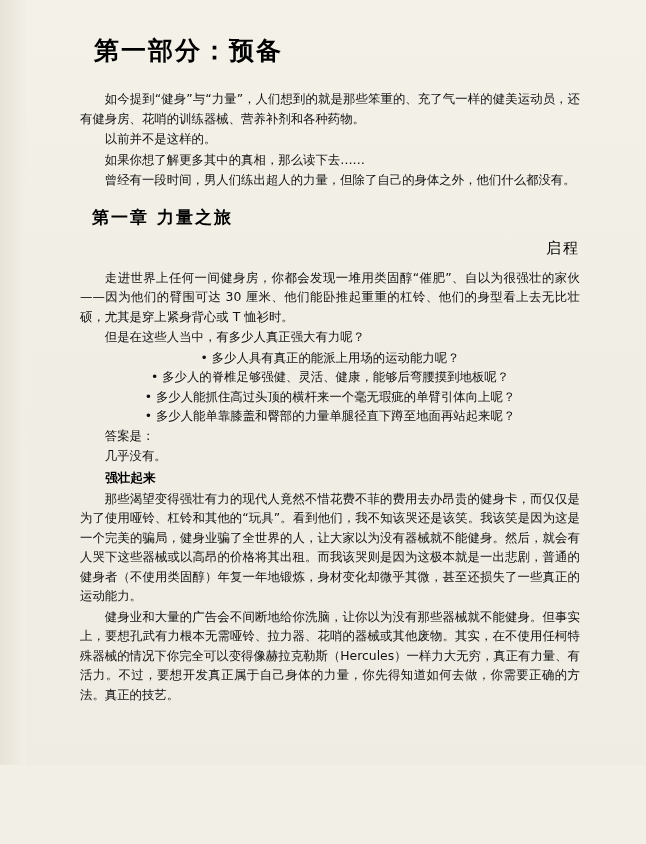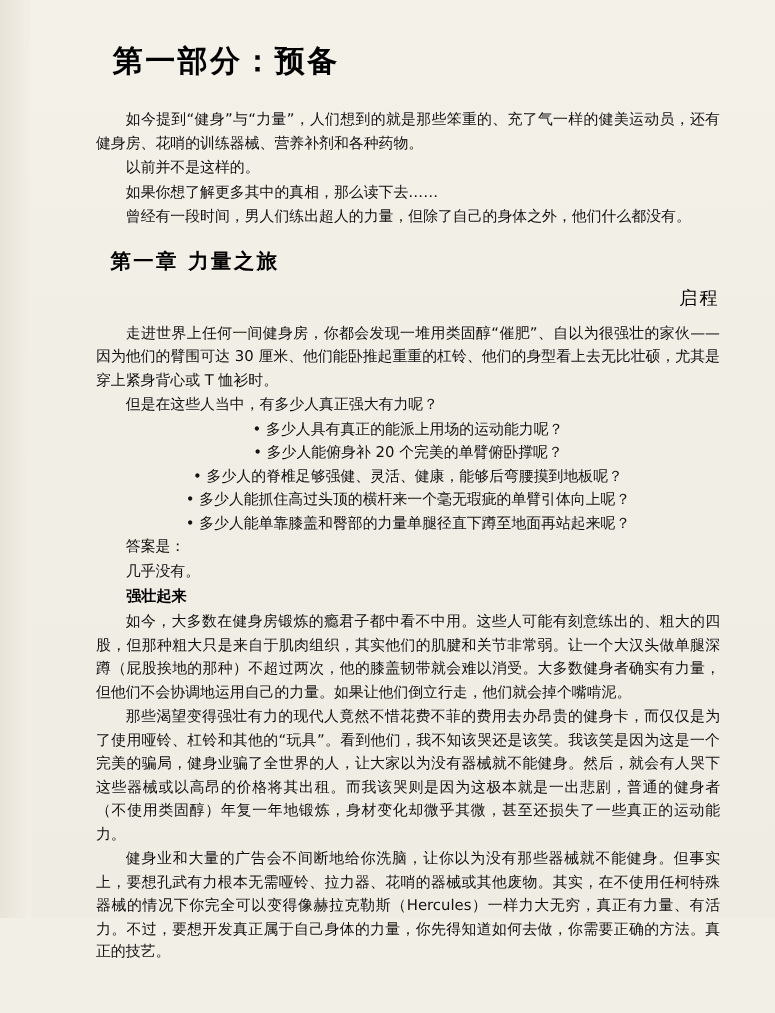--- a/index.html
+++ b/index.html
@@ -13,21 +13,21 @@
     font-family: "DejaVu Sans", "Liberation Sans", sans-serif;
     color: #111111;
     overflow: hidden;
   }
   .page {
     position: relative;
     width: 646px;
     height: 765px;
     background: linear-gradient(180deg, #f4f1e9 0%, #f1eee5 40%, #efece3 100%);
     box-sizing: border-box;
-    padding: 22px 46px 20px 80px;
+    padding: 22px 66px 20px 80px;
   }
   .page::before {
     content: "";
     position: absolute;
     left: 0; top: 0; bottom: 0;
     width: 26px;
     background: linear-gradient(90deg, #e7e3d8 0%, #f2efe6 100%);
     pointer-events: none;
   }
   h1.part-title {
@@ -99,28 +99,26 @@
 
   <h2 class="chapter-title">第一章  力量之旅</h2>
 
   <h3 class="section-title">启程</h3>
 
   <div class="body-block">
     <p class="para">走进世界上任何一间健身房，你都会发现一堆用类固醇“催肥”、自以为很强壮的家伙——因为他们的臂围可达 30 厘米、他们能卧推起重重的杠铃、他们的身型看上去无比壮硕，尤其是穿上紧身背心或 T 恤衫时。</p>
     <p class="para">但是在这些人当中，有多少人真正强大有力呢？</p>
 
     <p class="bullet">• 多少人具有真正的能派上用场的运动能力呢？</p>
-    <p class="bullet">• 多少人能俯身补 20 个完美的单臂俯卧撑呢？</p>
     <p class="bullet">• 多少人的脊椎足够强健、灵活、健康，能够后弯腰摸到地板呢？</p>
     <p class="bullet">• 多少人能抓住高过头顶的横杆来一个毫无瑕疵的单臂引体向上呢？</p>
     <p class="bullet">• 多少人能单靠膝盖和臀部的力量单腿径直下蹲至地面再站起来呢？</p>
 
     <p class="para">答案是：</p>
     <p class="para">几乎没有。</p>
 
     <p class="subhead">强壮起来</p>
 
-    <p class="para">如今，大多数在健身房锻炼的瘾君子都中看不中用。这些人可能有刻意练出的、粗大的四股，但那种粗大只是来自于肌肉组织，其实他们的肌腱和关节非常弱。让一个大汉头做单腿深蹲（屁股挨地的那种）不超过两次，他的膝盖韧带就会难以消受。大多数健身者确实有力量，但他们不会协调地运用自己的力量。如果让他们倒立行走，他们就会掉个嘴啃泥。</p>
     <p class="para">那些渴望变得强壮有力的现代人竟然不惜花费不菲的费用去办昂贵的健身卡，而仅仅是为了使用哑铃、杠铃和其他的“玩具”。看到他们，我不知该哭还是该笑。我该笑是因为这是一个完美的骗局，健身业骗了全世界的人，让大家以为没有器械就不能健身。然后，就会有人哭下这些器械或以高昂的价格将其出租。而我该哭则是因为这极本就是一出悲剧，普通的健身者（不使用类固醇）年复一年地锻炼，身材变化却微乎其微，甚至还损失了一些真正的运动能力。</p>
     <p class="para">健身业和大量的广告会不间断地给你洗脑，让你以为没有那些器械就不能健身。但事实上，要想孔武有力根本无需哑铃、拉力器、花哨的器械或其他废物。其实，在不使用任柯特殊器械的情况下你完全可以变得像赫拉克勒斯（Hercules）一样力大无穷，真正有力量、有活力。不过，要想开发真正属于自己身体的力量，你先得知道如何去做，你需要正确的方法。真正的技艺。</p>
   </div>
 
 </div>
 
 </body></html>

